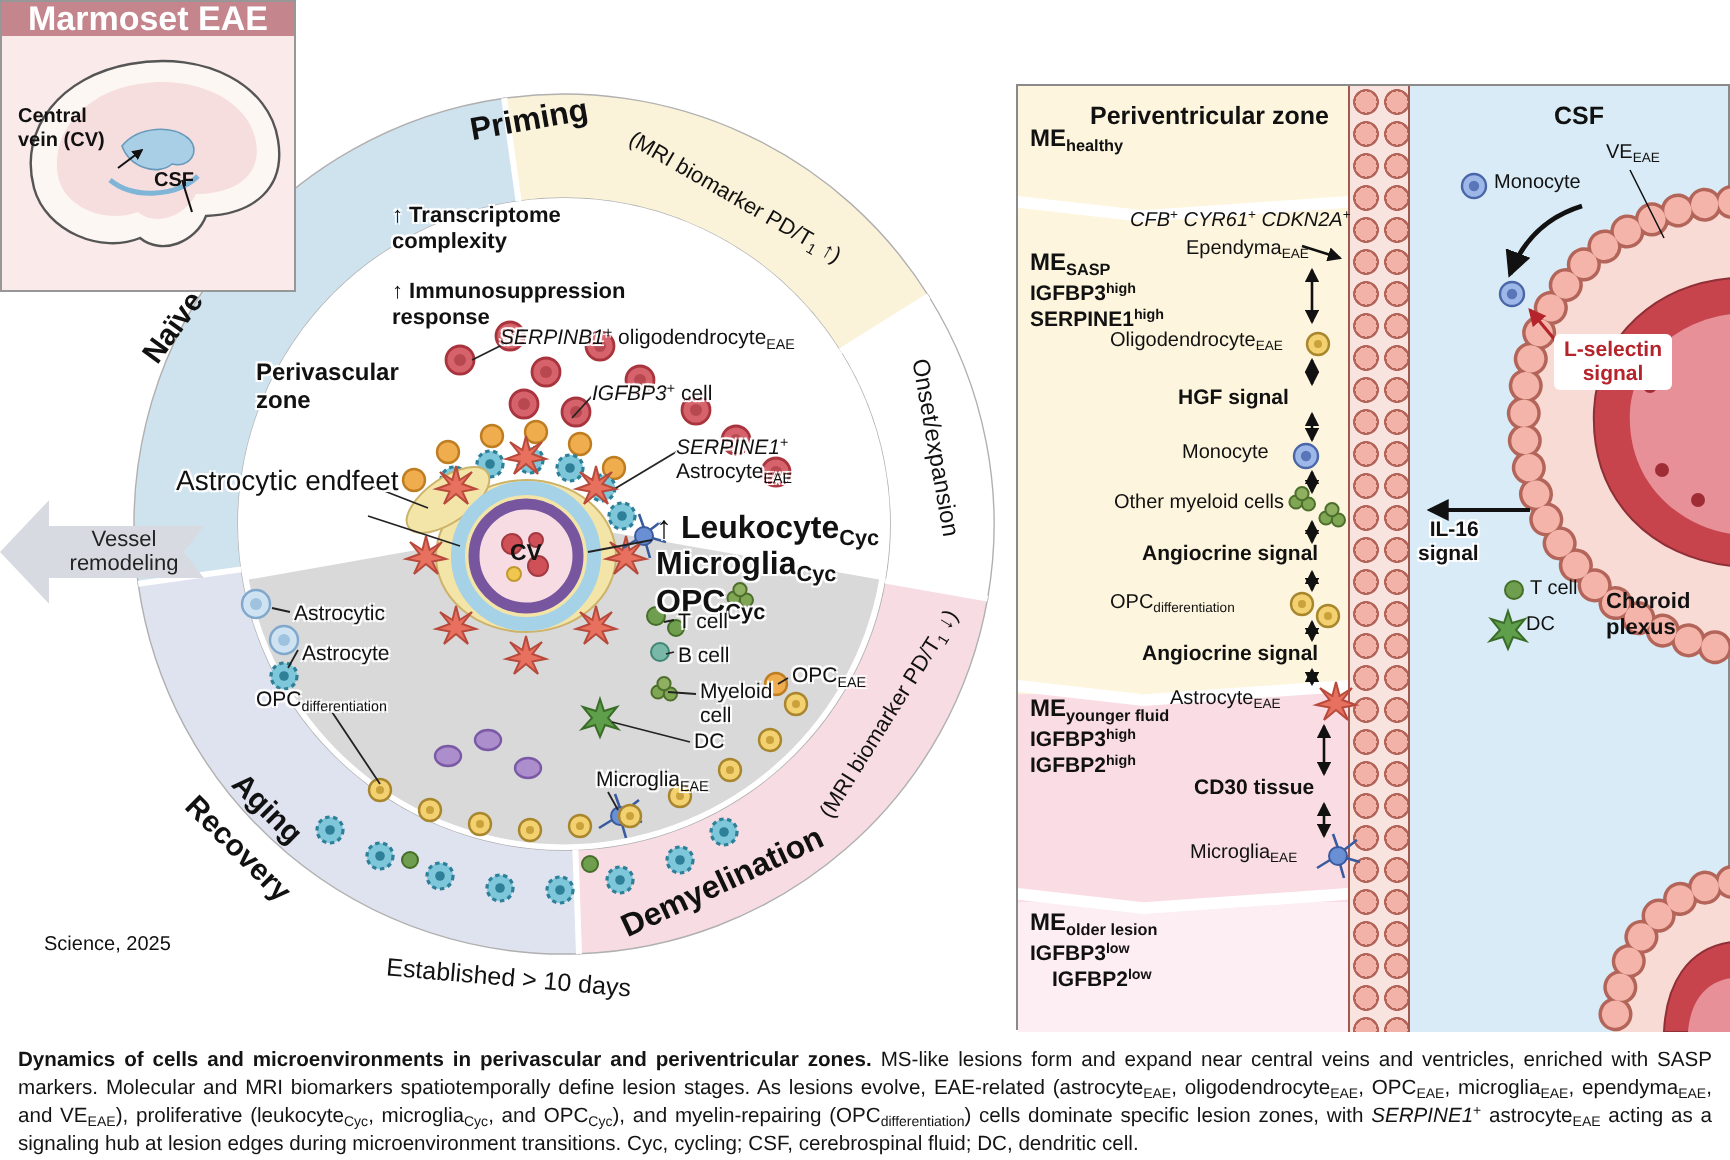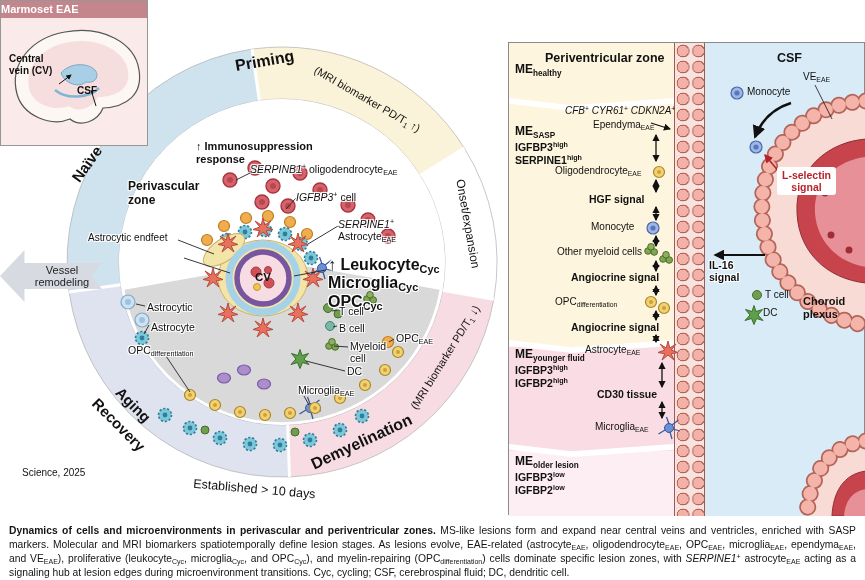--- a/index.html
+++ b/index.html
@@ -6,21 +6,21 @@
   body{width:865px;height:580px;background:#fff}
   .stage{position:relative;width:865px;height:580px;background:#fff;font-family:"Liberation Sans",sans-serif;color:#111;overflow:hidden}
   .lb{position:absolute;font-size:10.5px;line-height:1.15;white-space:nowrap;z-index:6;color:#111}
   .b{font-weight:700}
   .halo{text-shadow:-1px -1px 0 #fff,1px -1px 0 #fff,-1px 1px 0 #fff,1px 1px 0 #fff,0 0 2px #fff}
   sub{font-size:.68em;vertical-align:-.32em;line-height:0}
   sup{font-size:.68em;vertical-align:.5em;line-height:0}
   i{font-style:italic}
   
   .inset{position:absolute;left:0;top:0;width:148px;height:146px;background:#faeae9;border:1px solid #979797;z-index:9}
-  .inset-h{height:17px;background:#c4858d;color:#fff;font-weight:700;font-size:11px;line-height:17px}
+  .inset-h{height:17px;background:#c4858d;color:#fff;font-weight:700;font-size:17px;text-align:center;line-height:17px}
   
   .wheel-svg{position:absolute;left:66px;top:46px;z-index:1}
   
   .varrow{position:absolute;left:0;top:249px;width:102px;height:54px;background:#d7dae0;
     clip-path:polygon(0 50%,24% 2%,24% 26%,100% 26%,90% 50%,100% 74%,24% 74%,24% 98%);
     z-index:4;display:flex;align-items:center;justify-content:center;padding-left:22px;
     font-size:11px;line-height:1.12;color:#222;text-align:center}
   
   .panel{position:absolute;left:508px;top:42px;width:357px;height:473px;border:1px solid #8a8a8a;background:#fdf5dd;z-index:5}
   .zone-csf{position:absolute;right:0;top:0;width:161px;height:473px;background:#d8ebf6}
@@ -234,26 +234,27 @@
   <div class="lb b" style="left:307px;top:433px;font-size:16px;transform:rotate(-25deg)">Demyelination</div>
   <div class="lb" style="left:385px;top:351px;font-size:11px;transform:rotate(-58deg)">(MRI biomarker PD/T<sub>1</sub> ↓)</div>
   <div class="lb" style="left:193px;top:482px;font-size:12.5px;transform:rotate(5deg)">Established &gt; 10 days</div>
   <div class="lb b" style="left:112px;top:396px;font-size:15px;transform:rotate(45deg)">Aging</div>
   <div class="lb b" style="left:85px;top:416px;font-size:15px;transform:rotate(45deg)">Recovery</div>
 
   <div class="varrow">
     <span>Vessel<br>remodeling</span>
   </div>
 
+  <div class="lb b halo" style="left:196px;top:102px;font-size:11px">↑ Transcriptome<br>complexity</div>
   <div class="lb b halo" style="left:196px;top:140px;font-size:11px">↑ Immunosuppression<br>response</div>
   <div class="lb halo" style="left:250px;top:163px"><i>SERPINB1</i><sup>+</sup> oligodendrocyte<sub>EAE</sub></div>
   <div class="lb halo" style="left:296px;top:191px"><i>IGFBP3</i><sup>+</sup> cell</div>
   <div class="lb halo" style="left:338px;top:218px"><i>SERPINE1</i><sup>+</sup><br>Astrocyte<sub>EAE</sub></div>
   <div class="lb b halo" style="left:128px;top:180px;font-size:12px">Perivascular<br>zone</div>
-  <div class="lb halo" style="left:88px;top:232px;font-size:10px">Astrocytic endfeet</div>
+  <div class="lb halo" style="left:88px;top:232px;font-size:14px">Astrocytic endfeet</div>
   <div class="lb b" style="left:251px;top:271px;width:24px;text-align:center;font-size:11.5px">CV</div>
   <div class="lb b halo" style="left:328px;top:256px;font-size:16px">↑ Leukocyte<sub>Cyc</sub><br>Microglia<sub>Cyc</sub><br>OPC<sub>Cyc</sub></div>
   <div class="lb halo" style="left:147px;top:301px">Astrocytic</div>
   <div class="lb halo" style="left:151px;top:321px">Astrocyte</div>
   <div class="lb halo" style="left:128px;top:344px">OPC<sub>differentiation</sub></div>
   <div class="lb halo" style="left:339px;top:305px">T cell</div>
   <div class="lb halo" style="left:339px;top:322px">B cell</div>
   <div class="lb halo" style="left:350px;top:340px">Myeloid<br>cell</div>
   <div class="lb halo" style="left:347px;top:365px">DC</div>
   <div class="lb halo" style="left:396px;top:332px">OPC<sub>EAE</sub></div>
@@ -350,25 +351,25 @@
     <div class="lb" style="left:46px;top:253px;font-size:10px">OPC<sub>differentiation</sub></div>
     <div class="lb b" style="left:62px;top:278px">Angiocrine signal</div>
     <div class="lb" style="left:76px;top:301px;font-size:10px">Astrocyte<sub>EAE</sub></div>
     <div class="lb b" style="left:6px;top:305px;font-size:12px">ME<sub>younger fluid</sub></div>
     <div class="lb b" style="left:6px;top:321px">IGFBP3<sup>high</sup></div>
     <div class="lb b" style="left:6px;top:334px">IGFBP2<sup>high</sup></div>
     <div class="lb b" style="left:88px;top:345px">CD30 tissue</div>
     <div class="lb" style="left:86px;top:378px;font-size:10px">Microglia<sub>EAE</sub></div>
     <div class="lb b" style="left:6px;top:412px;font-size:12px">ME<sub>older lesion</sub></div>
     <div class="lb b" style="left:6px;top:428px">IGFBP3<sup>low</sup></div>
-    <div class="lb b" style="left:6px;top:441px">IGFBP2<sup>low</sup></div>
+    <div class="lb b" style="left:17px;top:441px">IGFBP2<sup>low</sup></div>
     <div class="lb" style="left:238px;top:43px;font-size:10px">Monocyte</div>
     <div class="lb" style="left:294px;top:28px;font-size:10px">VE<sub>EAE</sub></div>
     <div class="lsel">L-selectin<br>signal</div>
-    <div class="lb b halo" style="left:200px;top:216px;text-align:left">IL-16<br>signal</div>
+    <div class="lb b halo" style="left:200px;top:216px;text-align:right">IL-16<br>signal</div>
     <div class="lb" style="left:256px;top:246px;font-size:10px">T cell</div>
     <div class="lb" style="left:254px;top:264px;font-size:10px">DC</div>
     <div class="lb b" style="left:294px;top:252px;font-size:11px">Choroid<br>plexus</div>
   </div>
 
   <div class="caption"><b>Dynamics of cells and microenvironments in perivascular and periventricular zones.</b> MS-like lesions form and expand near central veins and ventricles, enriched with SASP markers. Molecular and MRI biomarkers spatiotemporally define lesion stages. As lesions evolve, EAE-related (astrocyte<sub>EAE</sub>, oligodendrocyte<sub>EAE</sub>, OPC<sub>EAE</sub>, microglia<sub>EAE</sub>, ependyma<sub>EAE</sub>, and VE<sub>EAE</sub>), proliferative (leukocyte<sub>Cyc</sub>, microglia<sub>Cyc</sub>, and OPC<sub>Cyc</sub>), and myelin-repairing (OPC<sub>differentiation</sub>) cells dominate specific lesion zones, with <i>SERPINE1</i><sup>+</sup> astrocyte<sub>EAE</sub> acting as a signaling hub at lesion edges during microenvironment transitions. Cyc, cycling; CSF, cerebrospinal fluid; DC, dendritic cell.</div>
 
 </div>
 
 </body></html>

